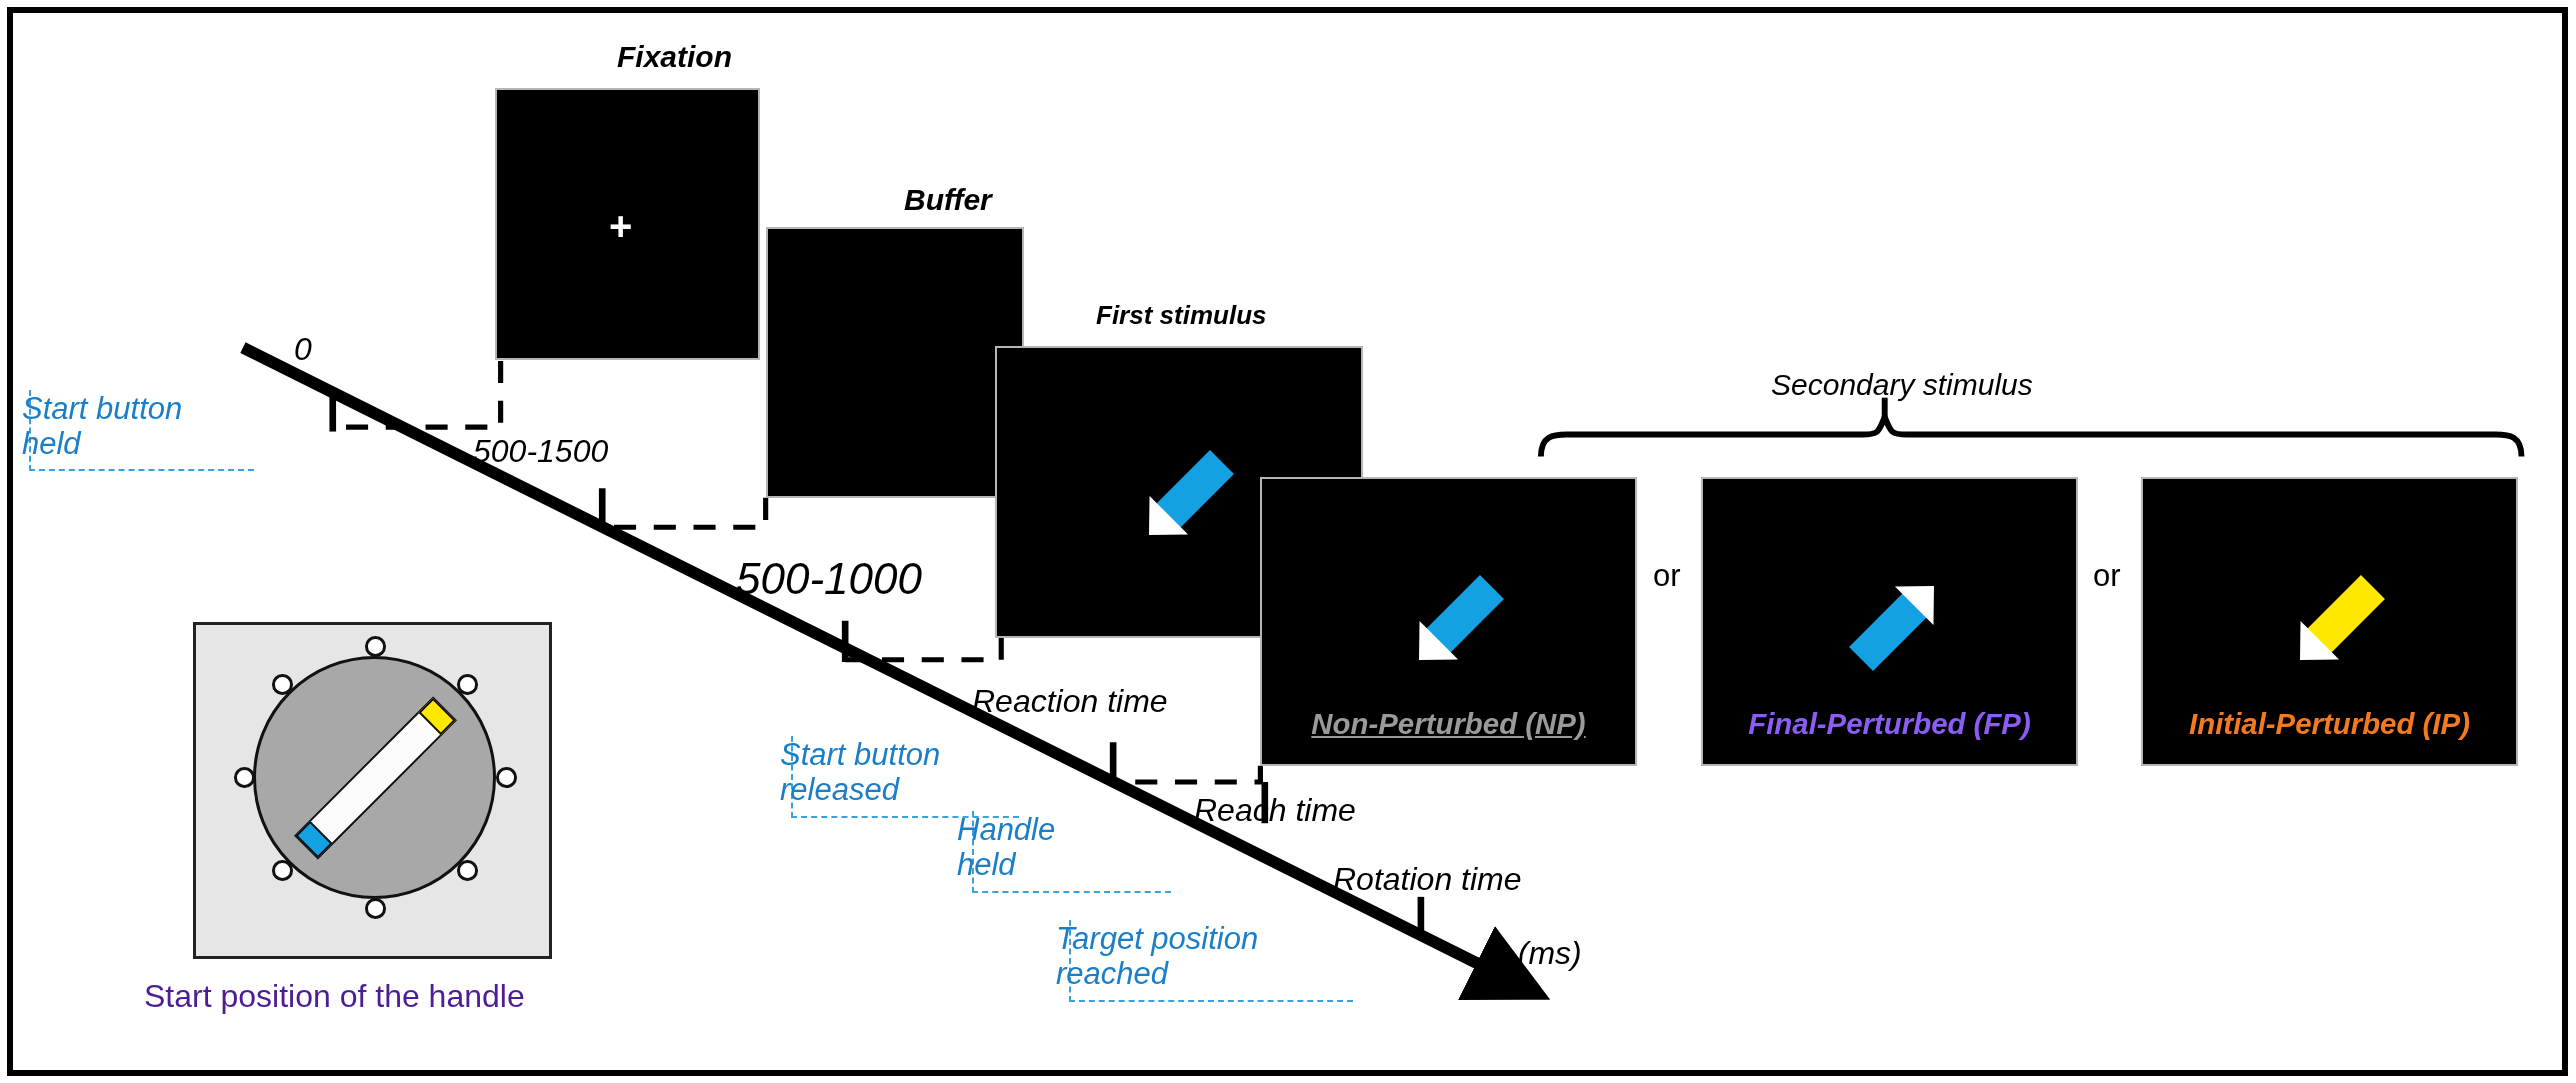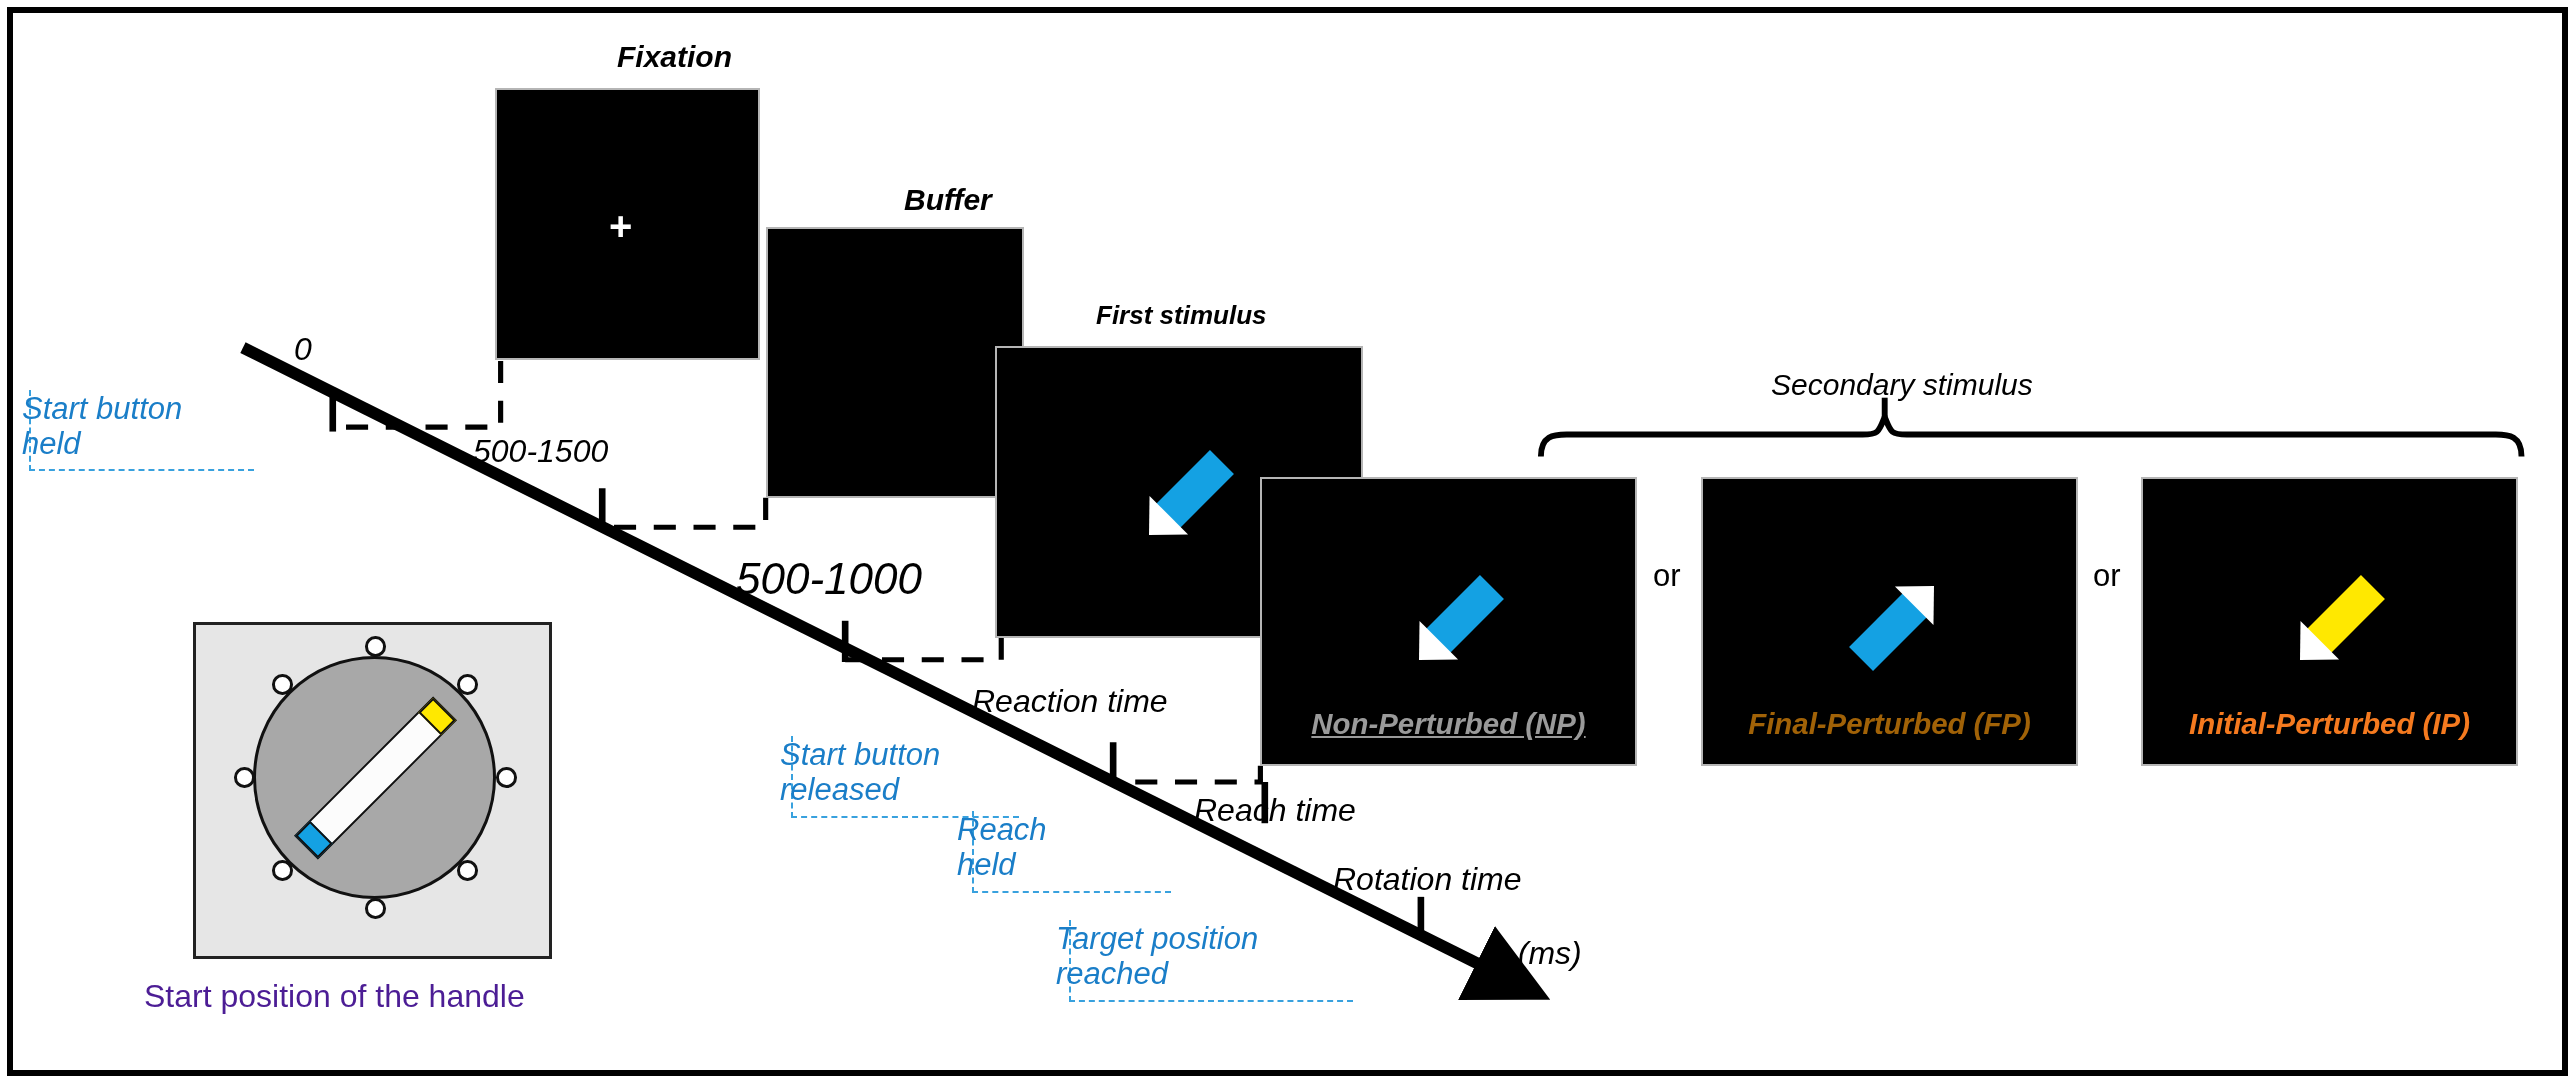--- a/index.html
+++ b/index.html
@@ -203,21 +203,21 @@
     <div class="or" style="left:1653px;top:558px;font-size:31px;">or</div>
 
     <div class="panel" style="left:1701px;top:477px;width:377px;height:289px;">
       <svg class="stim" style="left:124px;top:74px;" width="140" height="140" viewBox="0 0 190 190">
         <g transform="rotate(225 95 95)">
           <rect x="72" y="26" width="46" height="104" fill="#14a1e3"></rect>
           <polygon points="58,128 132,128 95,166" fill="#ffffff"></polygon>
         </g>
       </svg>
     </div>
-    <div class="cond" style="left:1701px;top:707px;width:377px;text-align:center;font-size:29.4px;color:#a16207;">Final-Perturbed (FP)</div>
+    <div class="cond" style="left:1701px;top:707px;width:377px;text-align:center;font-size:29.4px;color:#8b5cf6;">Final-Perturbed (FP)</div>
 
     <div class="or" style="left:2093px;top:558px;font-size:31px;">or</div>
 
     <div class="panel" style="left:2141px;top:477px;width:377px;height:289px;">
       <svg class="stim" style="left:124px;top:74px;" width="140" height="140" viewBox="0 0 190 190">
         <g transform="rotate(45 95 95)">
           <rect x="72" y="26" width="46" height="104" fill="#ffe800"></rect>
           <polygon points="58,128 132,128 95,166" fill="#ffffff"></polygon>
         </g>
       </svg>
@@ -245,21 +245,21 @@
     </div>
 
     <div class="bluebox no-top no-right" style="left:791px;top:736px;width:228px;height:82px;"></div>
     <div class="blabel" style="left:780px;top:738px;width:221px;font-size:31px;">
       <div>Start button</div>
       <div>released</div>
     </div>
 
     <div class="bluebox no-top no-right" style="left:972px;top:811px;width:199px;height:82px;"></div>
     <div class="blabel" style="left:957px;top:813px;width:193px;font-size:31px;">
-      <div>Reach</div>
+      <div>Handle</div>
       <div>held</div>
     </div>
 
     <div class="bluebox no-top no-right" style="left:1069px;top:920px;width:284px;height:82px;"></div>
     <div class="blabel" style="left:1056px;top:922px;width:278px;font-size:31px;">
       <div>Target position</div>
       <div>reached</div>
     </div>
 
     <div class="appbox" style="left:193px;top:622px;width:359px;height:337px;">

